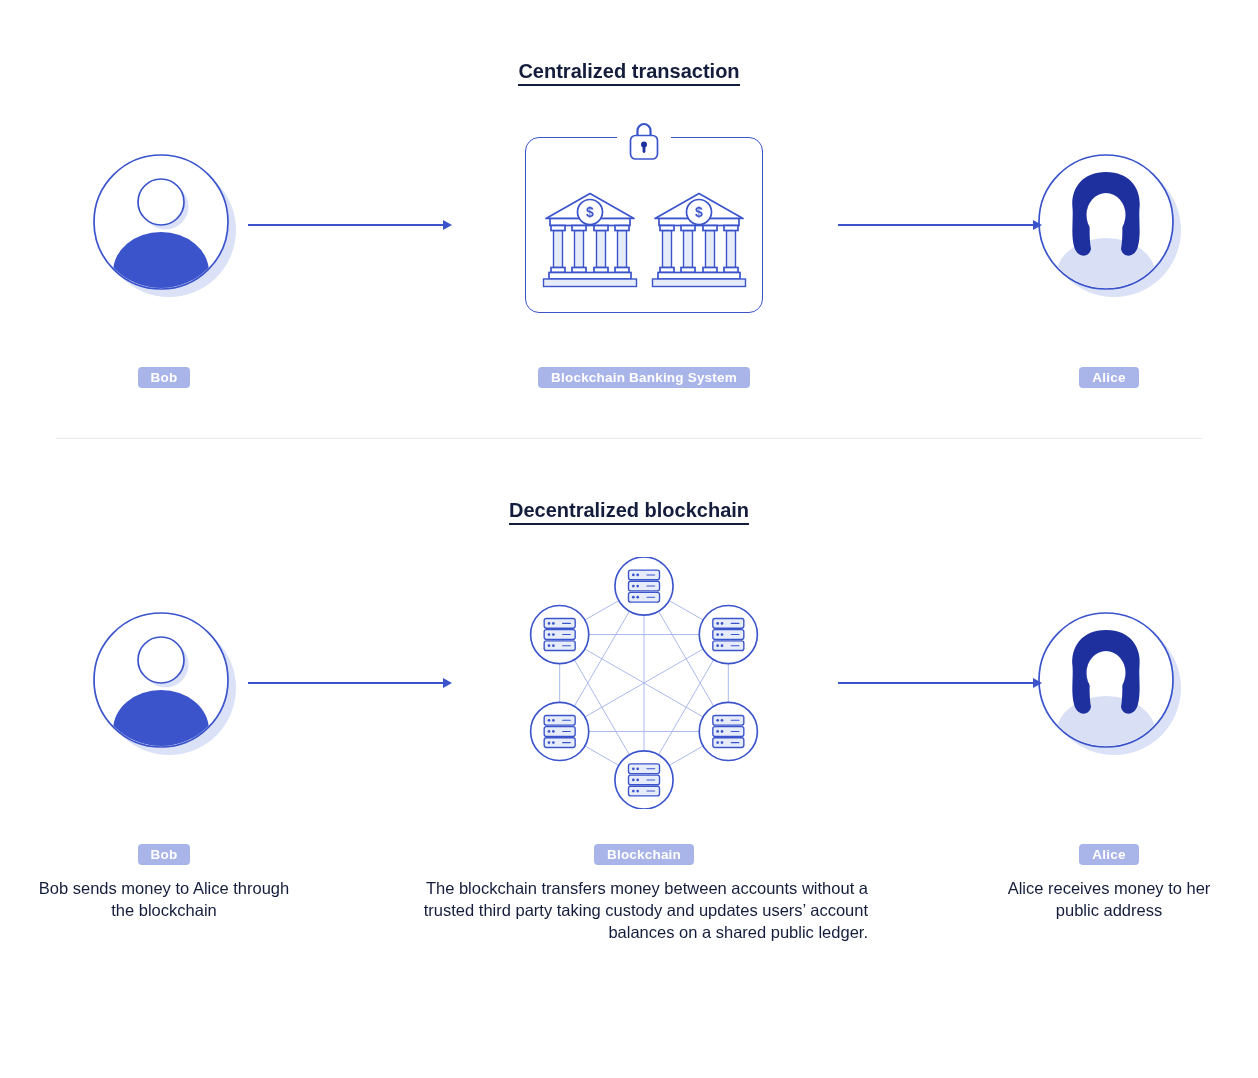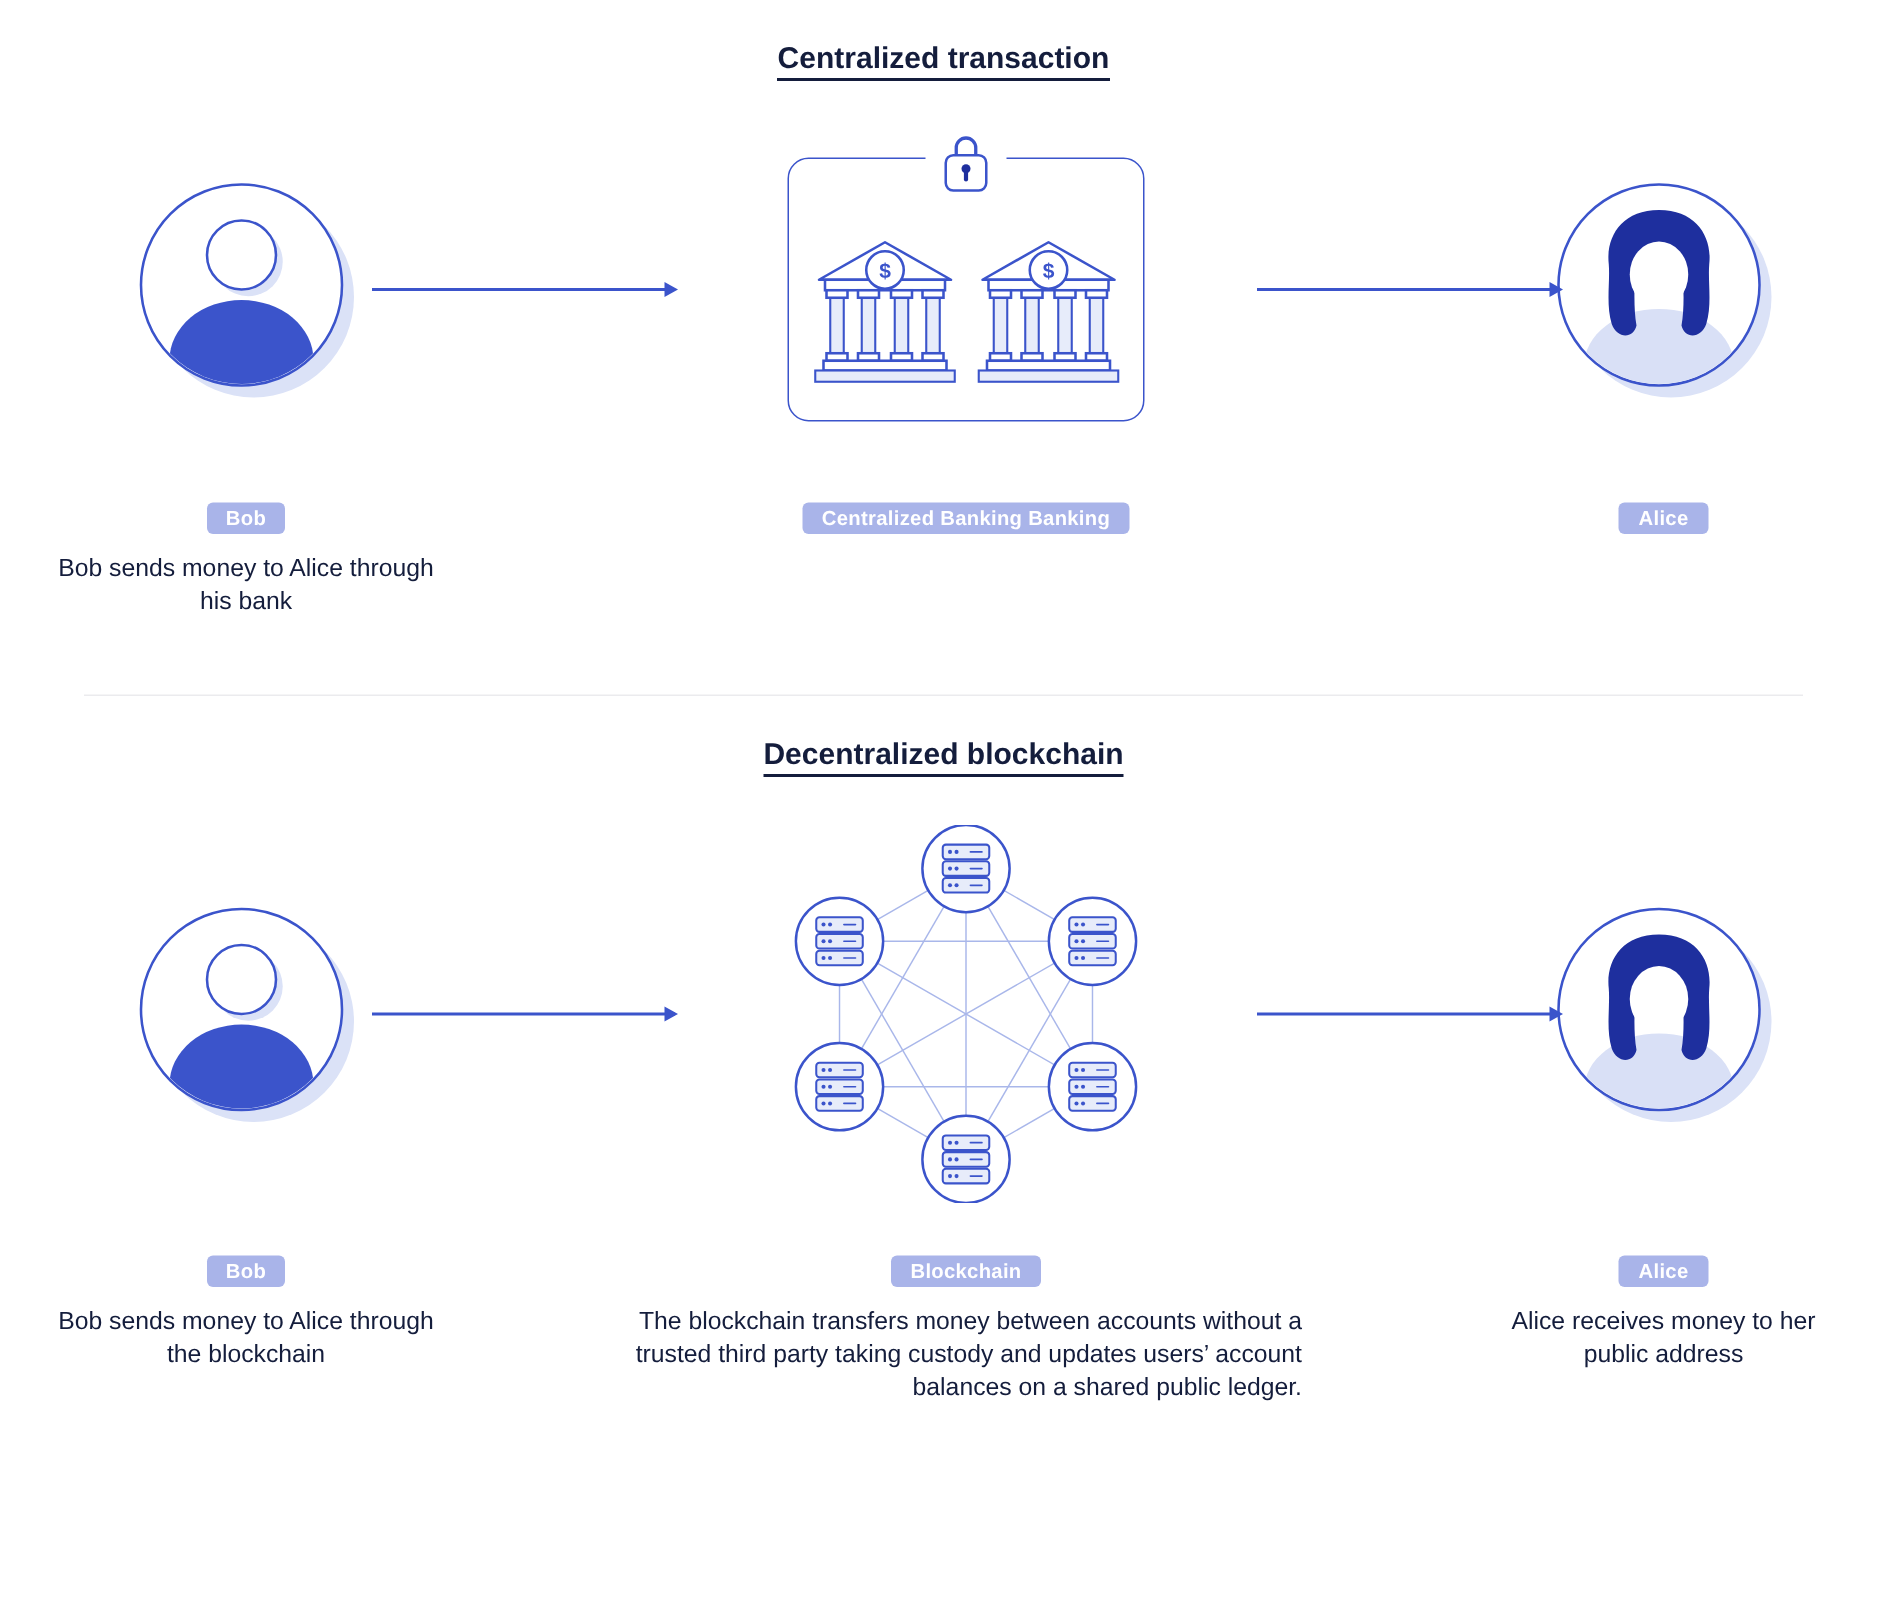--- a/index.html
+++ b/index.html
@@ -11,21 +11,21 @@
     --shadow-fill:#dbe2f7;
     --body-light:#d9e0f6;
     --edge-line:#a9b7ea;
     --text-color:#141d3c;
     --divider:#ebebee;
   }
   *{margin:0;padding:0;box-sizing:border-box;}
   body{background:#ffffff;}
   .canvas{width:1258px;height:1078px;margin:0 auto;background:#fff;overflow:hidden;
           font-family:"Liberation Sans",sans-serif;color:var(--text-color);}
-  .section{padding-top:28px;}
+  .section{padding-top:60px;}
   .section-title{text-align:center;font-size:20px;font-weight:bold;}
   .section-title span{border-bottom:2.5px solid var(--text-color);padding-bottom:2px;}
   .row{display:flex;align-items:flex-start;padding:0 34px;margin-top:32px;}
   .col{display:flex;flex-direction:column;align-items:center;}
   .col-sender{width:260px;}
   .col-hub{width:480px;}
   .col-receiver{width:230px;}
   .graphic{display:flex;align-items:center;justify-content:center;width:100%;}
   .g1{height:220px;}
   .g2{height:258px;}
@@ -81,21 +81,20 @@
                 <circle cx="72" cy="72" r="66"></circle>
               </clipPath>
             <g clip-path="url(#bclip1)">
               <ellipse cx="72" cy="122" rx="48" ry="40" class="fb"></ellipse>
             </g>
             <circle cx="76.5" cy="56.5" r="23" class="fs"></circle>
             <circle cx="72" cy="52" r="23" class="ol"></circle>
           </svg>
         </div>
         <div class="badge">Bob</div>
-        <p class="caption cap-sender">Bob sends money to Alice through his bank</p>
       </div>
 
       <div class="arrow-wrap aw1">
         <div class="arrow-line"></div>
       </div>
 
       <div class="col col-hub">
         <div class="graphic g1">
           <div class="bank-card">
             <div class="lock-wrap">
@@ -145,21 +144,21 @@
                   <rect class="ol" x="73" y="34.5" width="14" height="5"></rect>
                   <rect class="ol" x="73" y="76.5" width="14" height="5"></rect>
               </g>
               <rect class="ol" x="7" y="81.5" width="82" height="6.5"></rect>
               <rect class="lf" x="1.5" y="88" width="93" height="7.5"></rect>
               <circle class="ol" cx="48" cy="21" r="12.5"></circle>
               <text class="dollar" x="48" y="26" text-anchor="middle">$</text>
             </svg>
           </div>
         </div>
-        <div class="badge">Centralized Banking Banking</div>
+        <div class="badge">Blockchain Banking System</div>
       </div>
 
       <div class="arrow-wrap aw1">
         <div class="arrow-line"></div>
       </div>
 
       <div class="col col-receiver">
         <div class="graphic g1">
           <svg width="150" height="150" viewBox="0 0 150 150">
             <circle cx="80" cy="80" r="67" class="fs"></circle>

